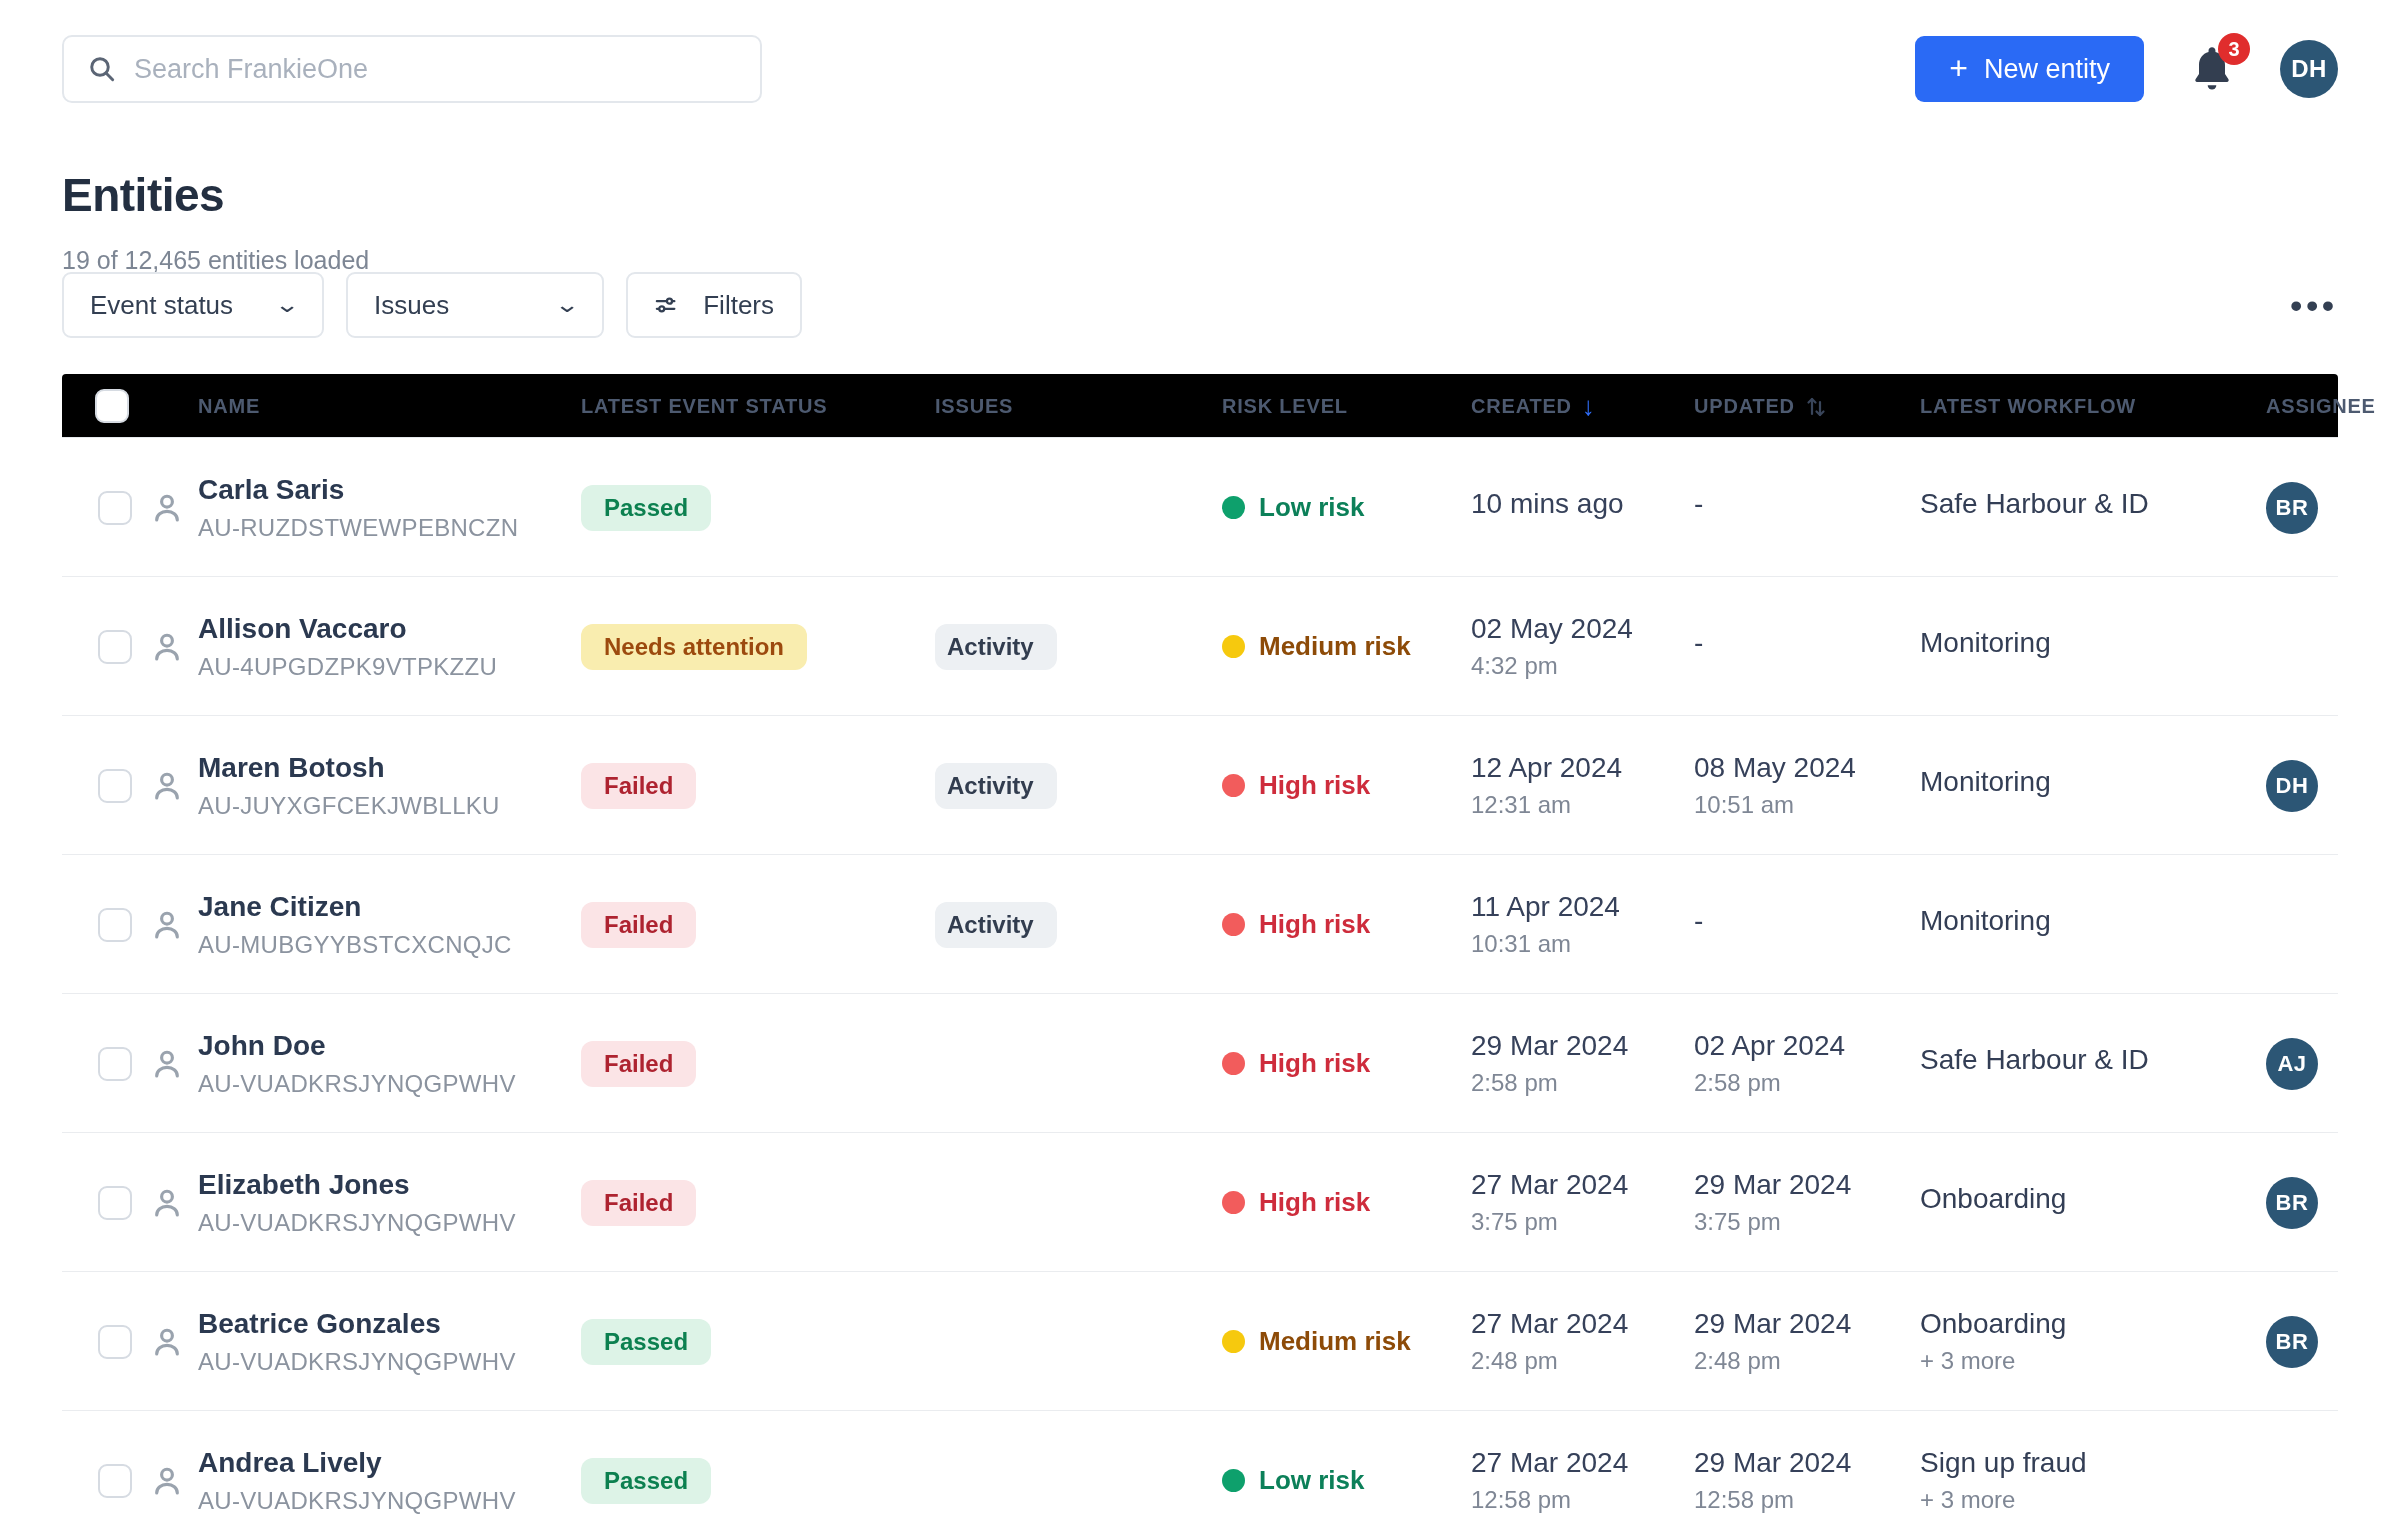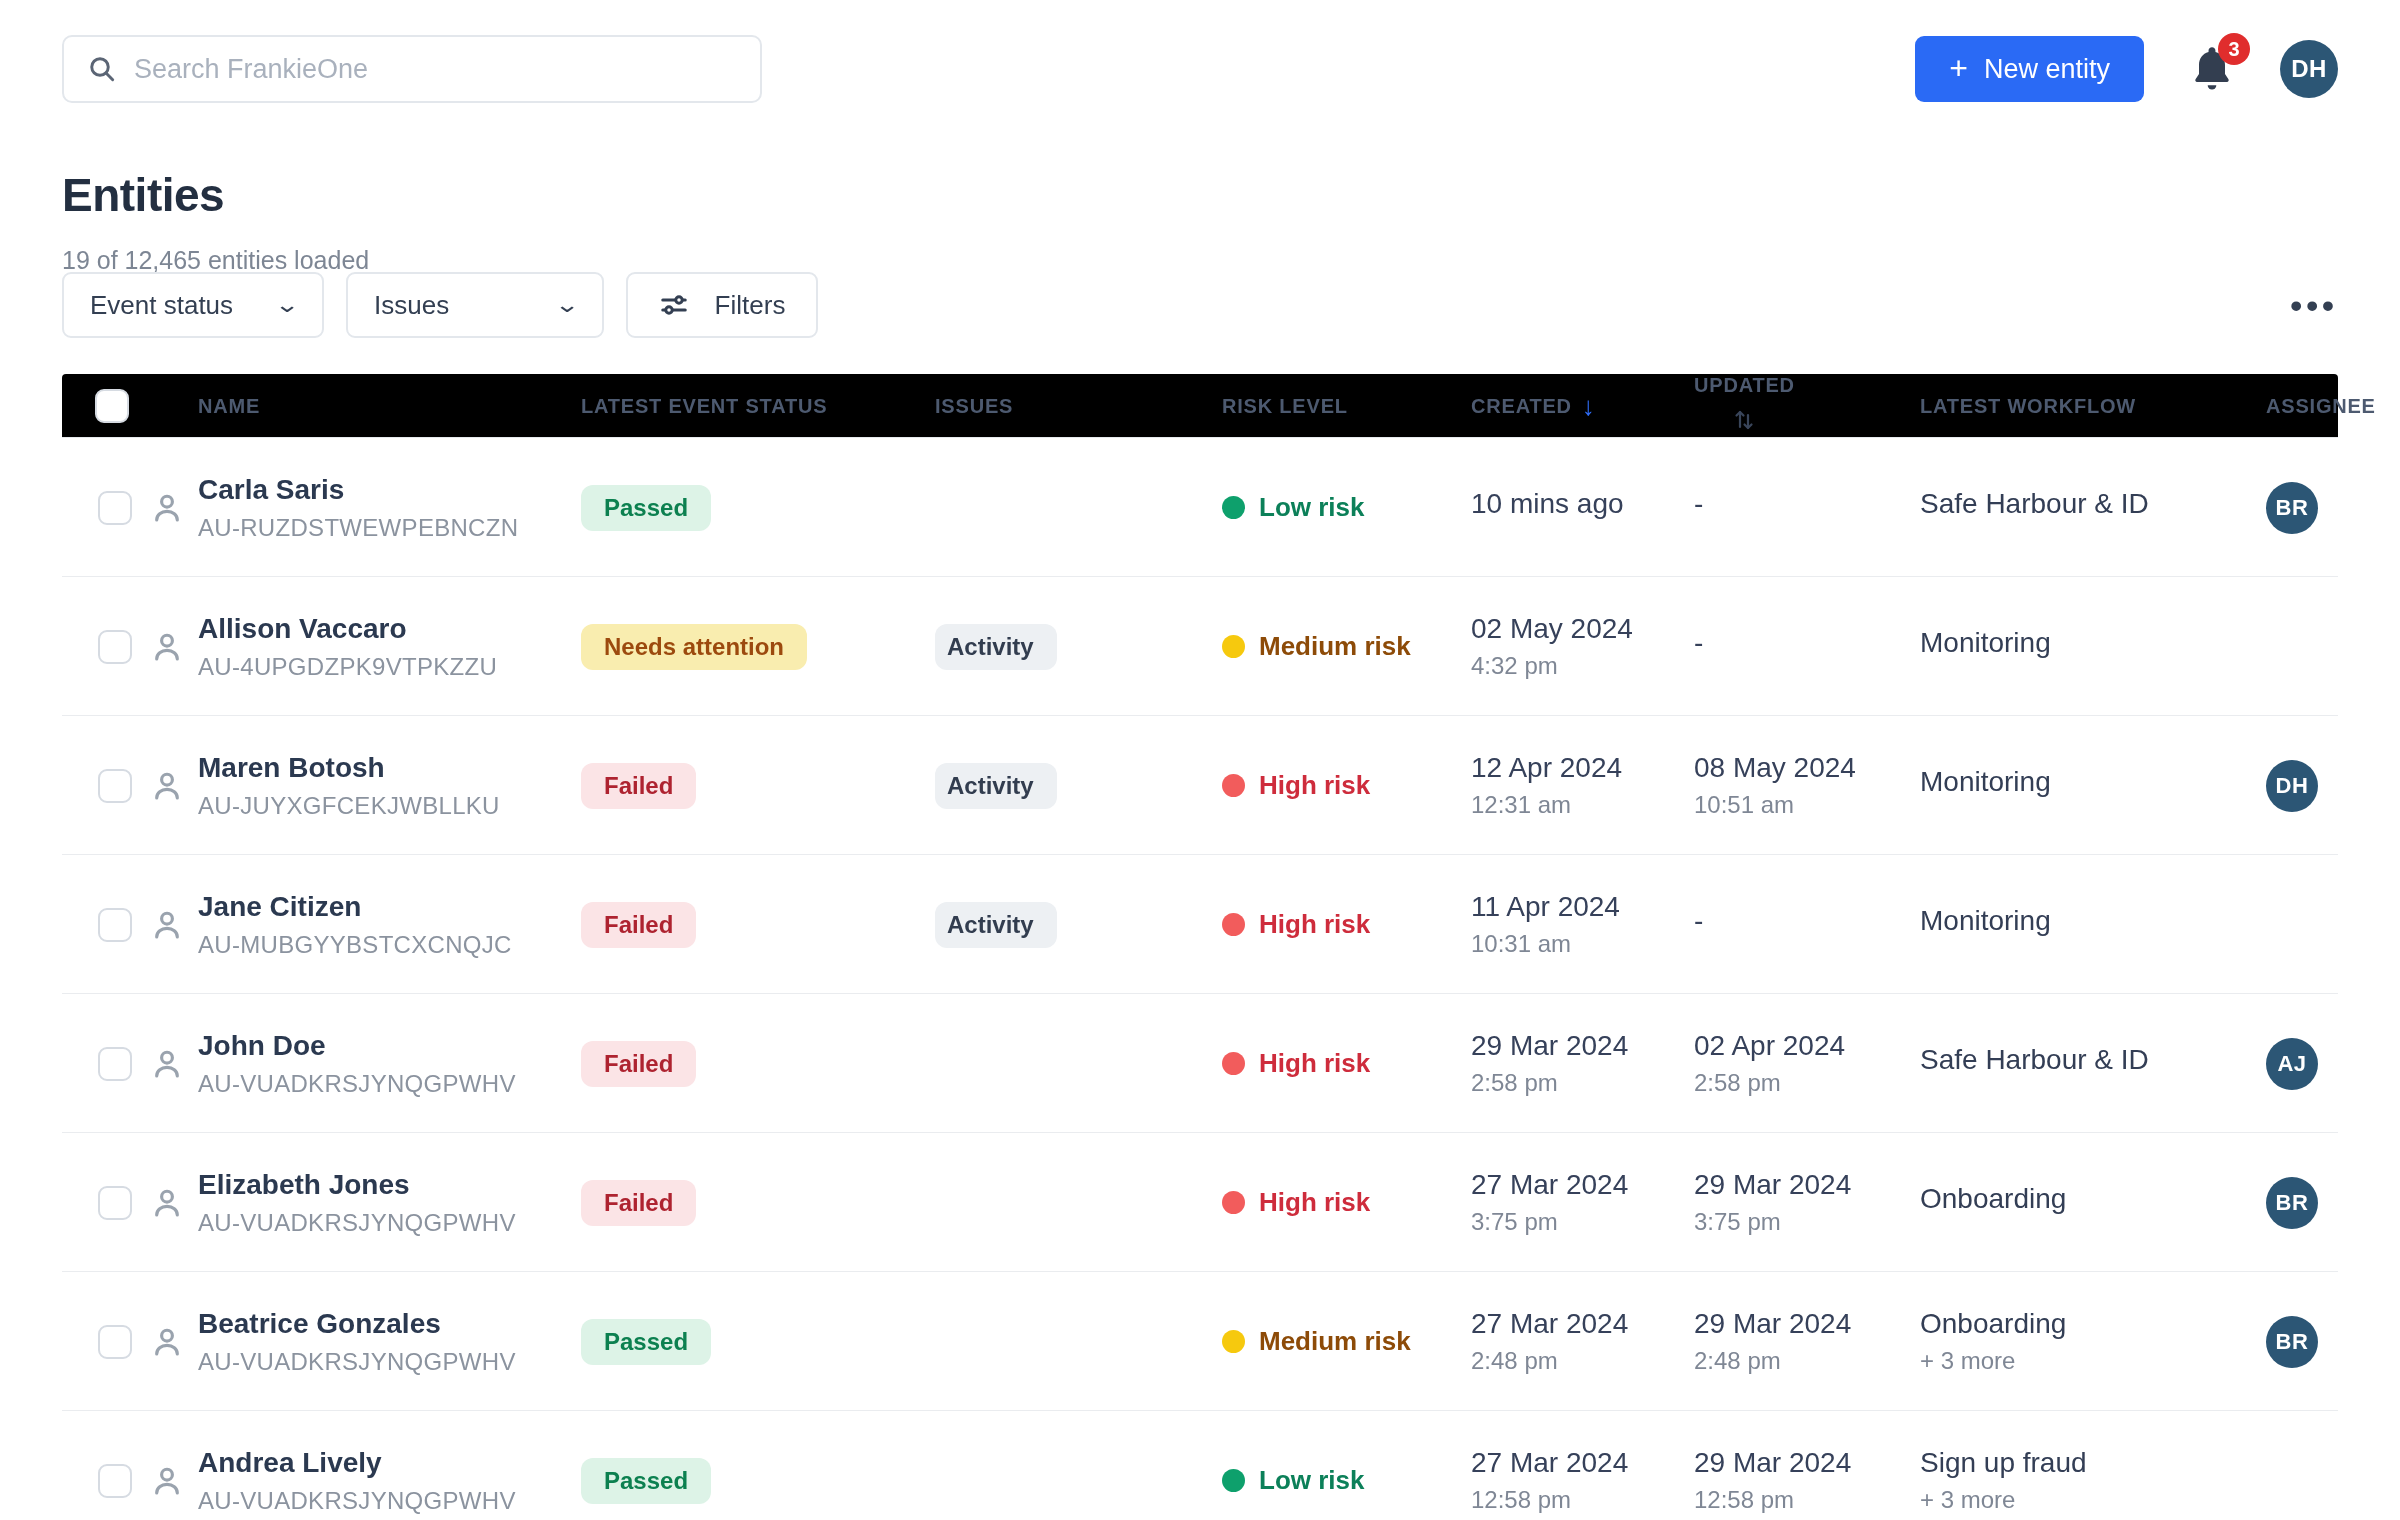--- a/index.html
+++ b/index.html
@@ -35,21 +35,21 @@
   .page-subtitle { font-size:25px; color:#7d8694; }
 
   
   .filter-row { position:absolute; left:62px; right:62px; top:272px; height:66px;
     display:flex; align-items:center; gap:22px; }
   .filter-btn { height:66px; border:2px solid #e3e7ec; background:#fff; border-radius:9px;
     display:flex; align-items:center; justify-content:space-between; padding:0 26px;
     font-size:26px; color:#333f52; cursor:pointer; font-family:"Liberation Sans", sans-serif; gap:26px; }
   .filter-btn.w1 { width:262px; } .filter-btn.w2 { width:258px; }
   .filter-btn .chev { font-size:22px; color:#333f52; transform:scaleX(1.4); }
-  .filters-btn { width:192px; justify-content:center; }
+  .filters-btn { width:176px; justify-content:center; }
   .ellipsis-btn { margin-left:auto; border:none; background:none; font-size:34px; color:#333f52;
     letter-spacing:4px; cursor:pointer; font-weight:700; line-height:1; }
 
   
   .table { position:absolute; left:62px; right:62px; top:374px; }
   .thead { position:relative; height:64px; background:#000000; border-radius:4px 4px 0 0;
     border-bottom:1px solid #e6e9ed; }
   .th { position:absolute; top:0; height:64px; display:flex; align-items:center; gap:10px;
     font-size:20px; font-weight:600; letter-spacing:0.8px; color:#4d5a70; white-space:nowrap; }
   .row { position:relative; height:139px; border-bottom:1px solid #eaecef; background:#fff; }
@@ -57,21 +57,21 @@
     justify-content:center; white-space:nowrap; }
 
   
   .col-cb      { left:33px;  width:40px; align-items:center; }
   .col-person  { left:86px;  width:40px; }
   .col-name    { left:136px; }
   .col-status  { left:519px; }
   .col-issues  { left:873px; }
   .col-risk    { left:1160px; flex-direction:row; align-items:center; gap:14px; }
   .col-created { left:1409px; }
-  .col-updated { left:1632px;flex-direction:column; }
+  .col-updated { left:1632px; }
   .col-workflow{ left:1858px; }
   .col-assignee{ left:2196px;margin-left:8px; }
 
   .checkbox { width:34px; height:34px; border:2px solid #d6dbe2; border-radius:9px;
     background:#fff; cursor:pointer; }
 
   .ename { font-size:28px; font-weight:700; color:#2b3950; margin-bottom:8px; }
   .eid   { font-size:24px; color:#8b939f; letter-spacing:0.3px; }
 
   .badge { display:inline-block; font-size:24px; font-weight:700; padding:11px 23px;

